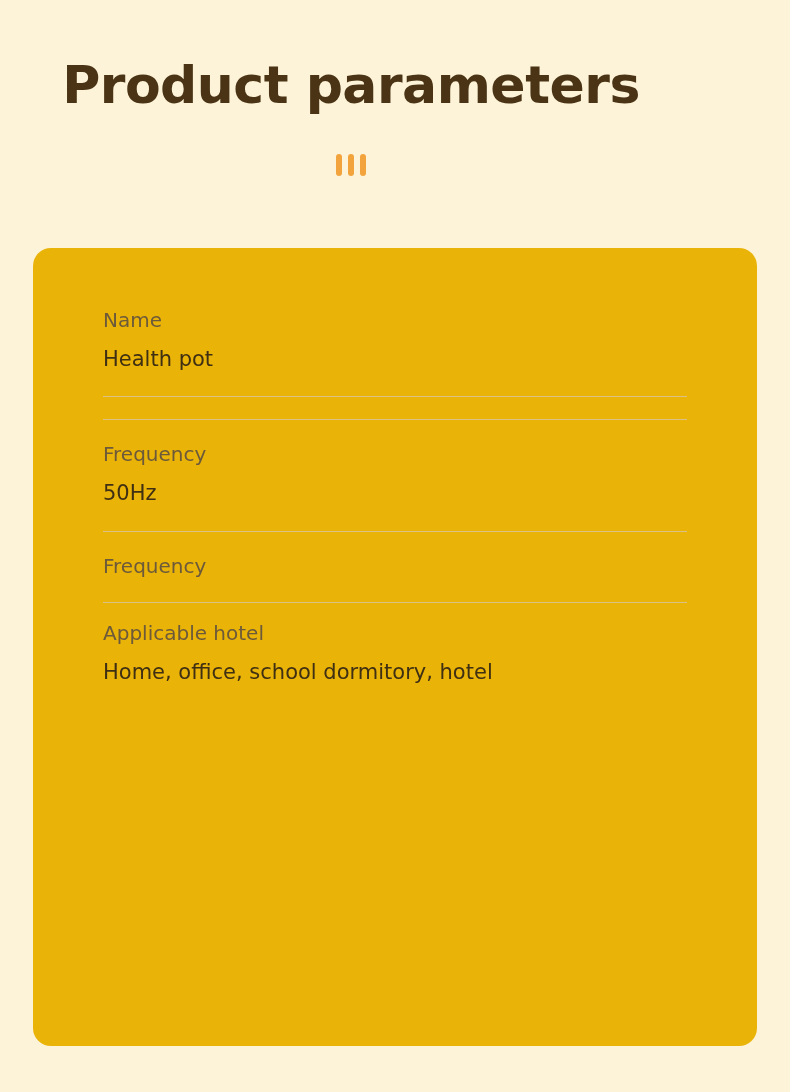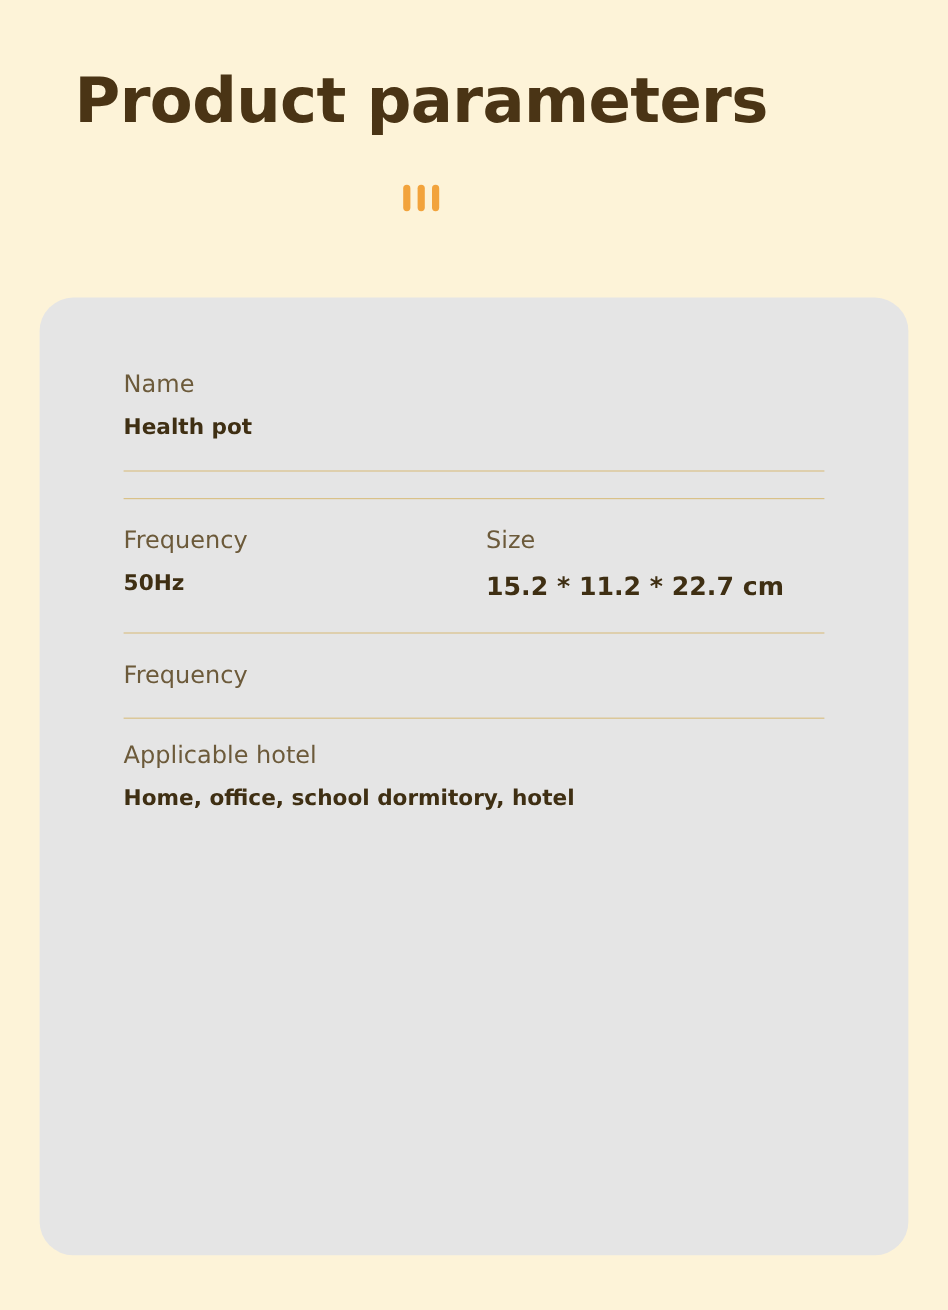--- a/index.html
+++ b/index.html
@@ -41,22 +41,22 @@
     height: 22px;
     border-radius: 3px;
     background: #f2a33c;
   }
   .card {
     position: absolute;
     left: 33px;
     top: 248px;
     width: 724px;
     height: 798px;
-    background: #e5e5e5;
-    border-radius: 28px;
+    background: #eab308;
+    border-radius: 18px;
     box-sizing: border-box;
     padding: 60px 36px 0 36px;
   }
   .row {
     display: flex;
     box-sizing: border-box;
     padding: 0 34px;
   }
   .row.two-col .cell {
     width: 50%;
@@ -65,22 +65,22 @@
   .row.full .cell {
     width: 100%;
   }
   .cell .label {
     font-size: 20px;
     color: #6c5a3a;
     line-height: 1.25;
     margin-bottom: 11px;
   }
   .cell .value {
-    font-size: 18px;
-    font-weight: bold;
+    font-size: 21px;
+    font-weight: normal;
     color: #3f2f13;
     line-height: 1.45;
   }
   .cell.right-col .label {
     padding-left: 10px;
   }
   .cell.right-col .value {
     padding-left: 10px;
     font-weight: normal;
     font-size: 22px;
@@ -125,24 +125,20 @@
     <div class="hr"></div>
 
 
     <div class="hr"></div>
 
     <div class="row two-col">
       <div class="cell">
         <div class="label">Frequency</div>
         <div class="value">50Hz</div>
       </div>
-      <div class="cell right-col bold-val">
-        <div class="label">Size</div>
-        <div class="value">15.2 * 11.2 * 22.7 cm</div>
-      </div>
     </div>
 
     <div class="hr"></div>
 
     <div class="row full">
       <div class="cell">
         <div class="label">Frequency</div>
       </div>
     </div>
 

